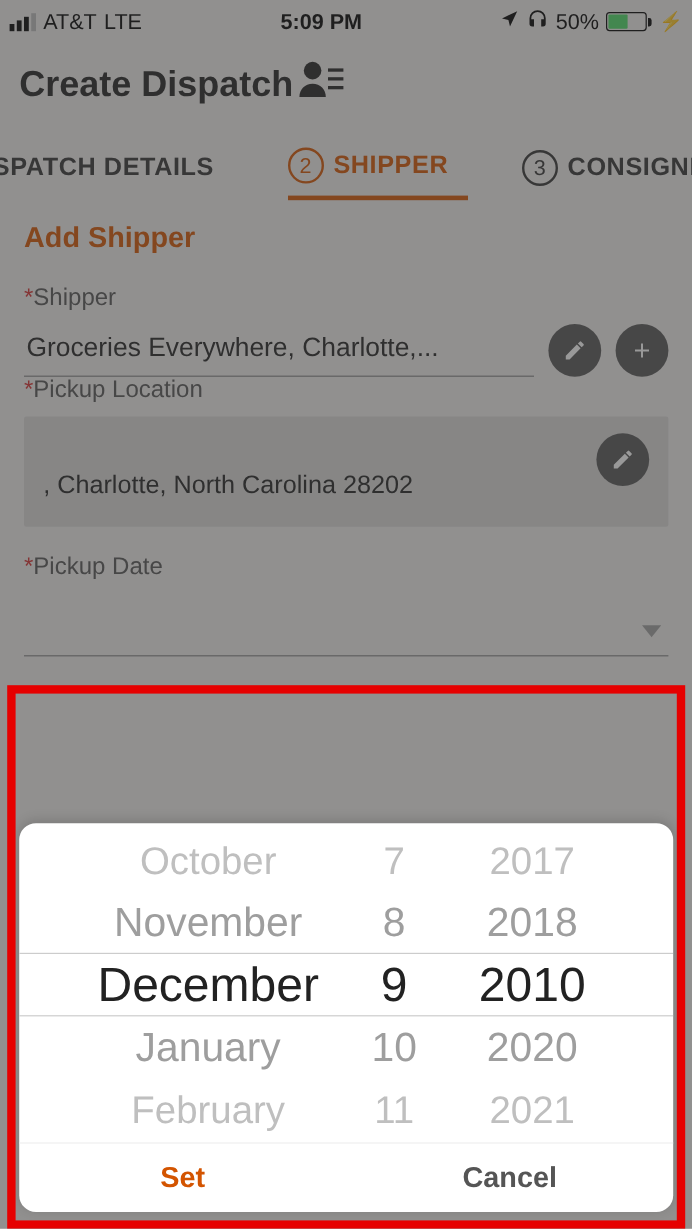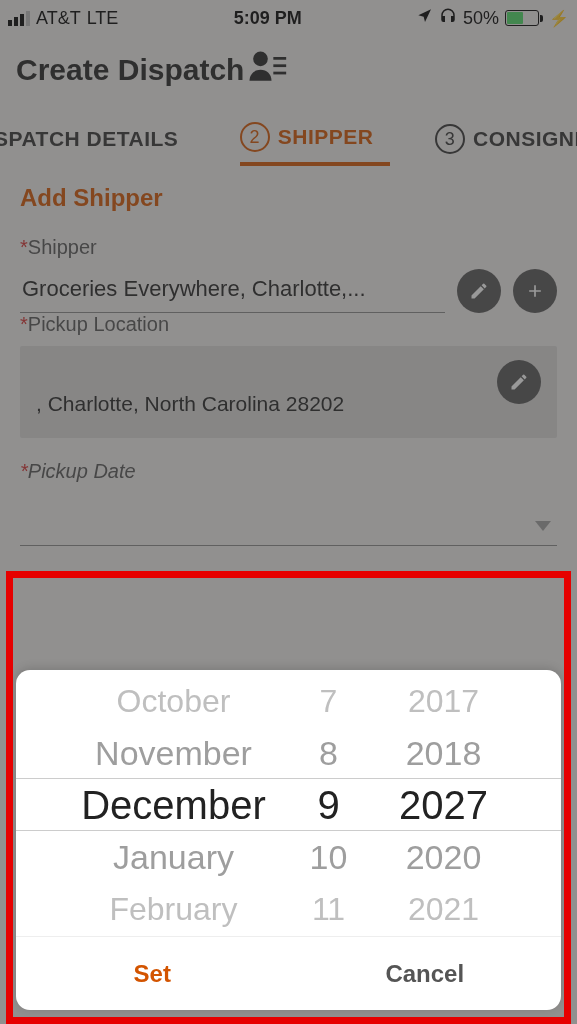--- a/index.html
+++ b/index.html
@@ -74,21 +74,21 @@
     position:relative; font-size:21px; color:#222;
   }
   .address-box .round-btn { position:absolute; right:16px; top:14px; }
 
   
   .red-box {
     position:absolute; left:6px; right:6px; top:571px; bottom:0;
     border:7px solid #e60000; z-index:40; pointer-events:none;
   }
 
-  .pickup-field { padding: 22px 20px 0 20px; font-style: italic; }
+  .pickup-field { padding: 22px 20px 0 20px; }
   .pickup-select {
     display:flex; align-items:center; justify-content:flex-end;
     border-bottom:1px solid #888; padding:24px 6px 10px 2px; color:#888;
   }
 
   
   .sheet {
     position:absolute; left:16px; right:16px; bottom:14px;
     background:#fff; border-radius:14px 14px 14px 14px; z-index:20;
     box-shadow: 0 -2px 10px rgba(0,0,0,0.15);
@@ -106,21 +106,21 @@
   .wheel-item {
     height:52px; line-height:52px; font-size:32px; color:#bfbfbf;
     text-align:center;
   }
   .wheel-item.near { color:#9e9e9e; font-size:34px; }
   .wheel-item.selected { color:#222; font-size:40px; }
   .wheel.month .wheel-item { min-width:190px; }
   .wheel.day .wheel-item { min-width:64px; }
   .wheel.year .wheel-item { min-width:110px; }
   .sheet-actions {
-    display:flex; border-top:1px solid #eee; height:74px;
+    display:flex; border-top:1px solid #eee; height:58px;
   }
   .sheet-btn {
     flex:1; display:flex; align-items:center; justify-content:center;
     font-size:24px; font-weight:600;
   }
   .sheet-btn.set { color:#d35400; }
   .sheet-btn.cancel { color:#555; }
 
   .chev-down { width:0; height:0; border-left:8px solid transparent; border-right:8px solid transparent; border-top:10px solid #9e9e9e; display:inline-block; }
 </style>
@@ -252,21 +252,21 @@
     <div class="wheel day">
       <div class="wheel-item">7</div>
       <div class="wheel-item near">8</div>
       <div class="wheel-item selected">9</div>
       <div class="wheel-item near">10</div>
       <div class="wheel-item">11</div>
     </div>
     <div class="wheel year">
       <div class="wheel-item">2017</div>
       <div class="wheel-item near">2018</div>
-      <div class="wheel-item selected">2027</div>
+      <div class="wheel-item selected">2010</div>
       <div class="wheel-item near">2020</div>
       <div class="wheel-item">2021</div>
     </div>
   </div>
   <div class="sheet-actions">
     <div class="sheet-btn set">Set</div>
     <div class="sheet-btn cancel">Cancel</div>
   </div>
 </div>
 

